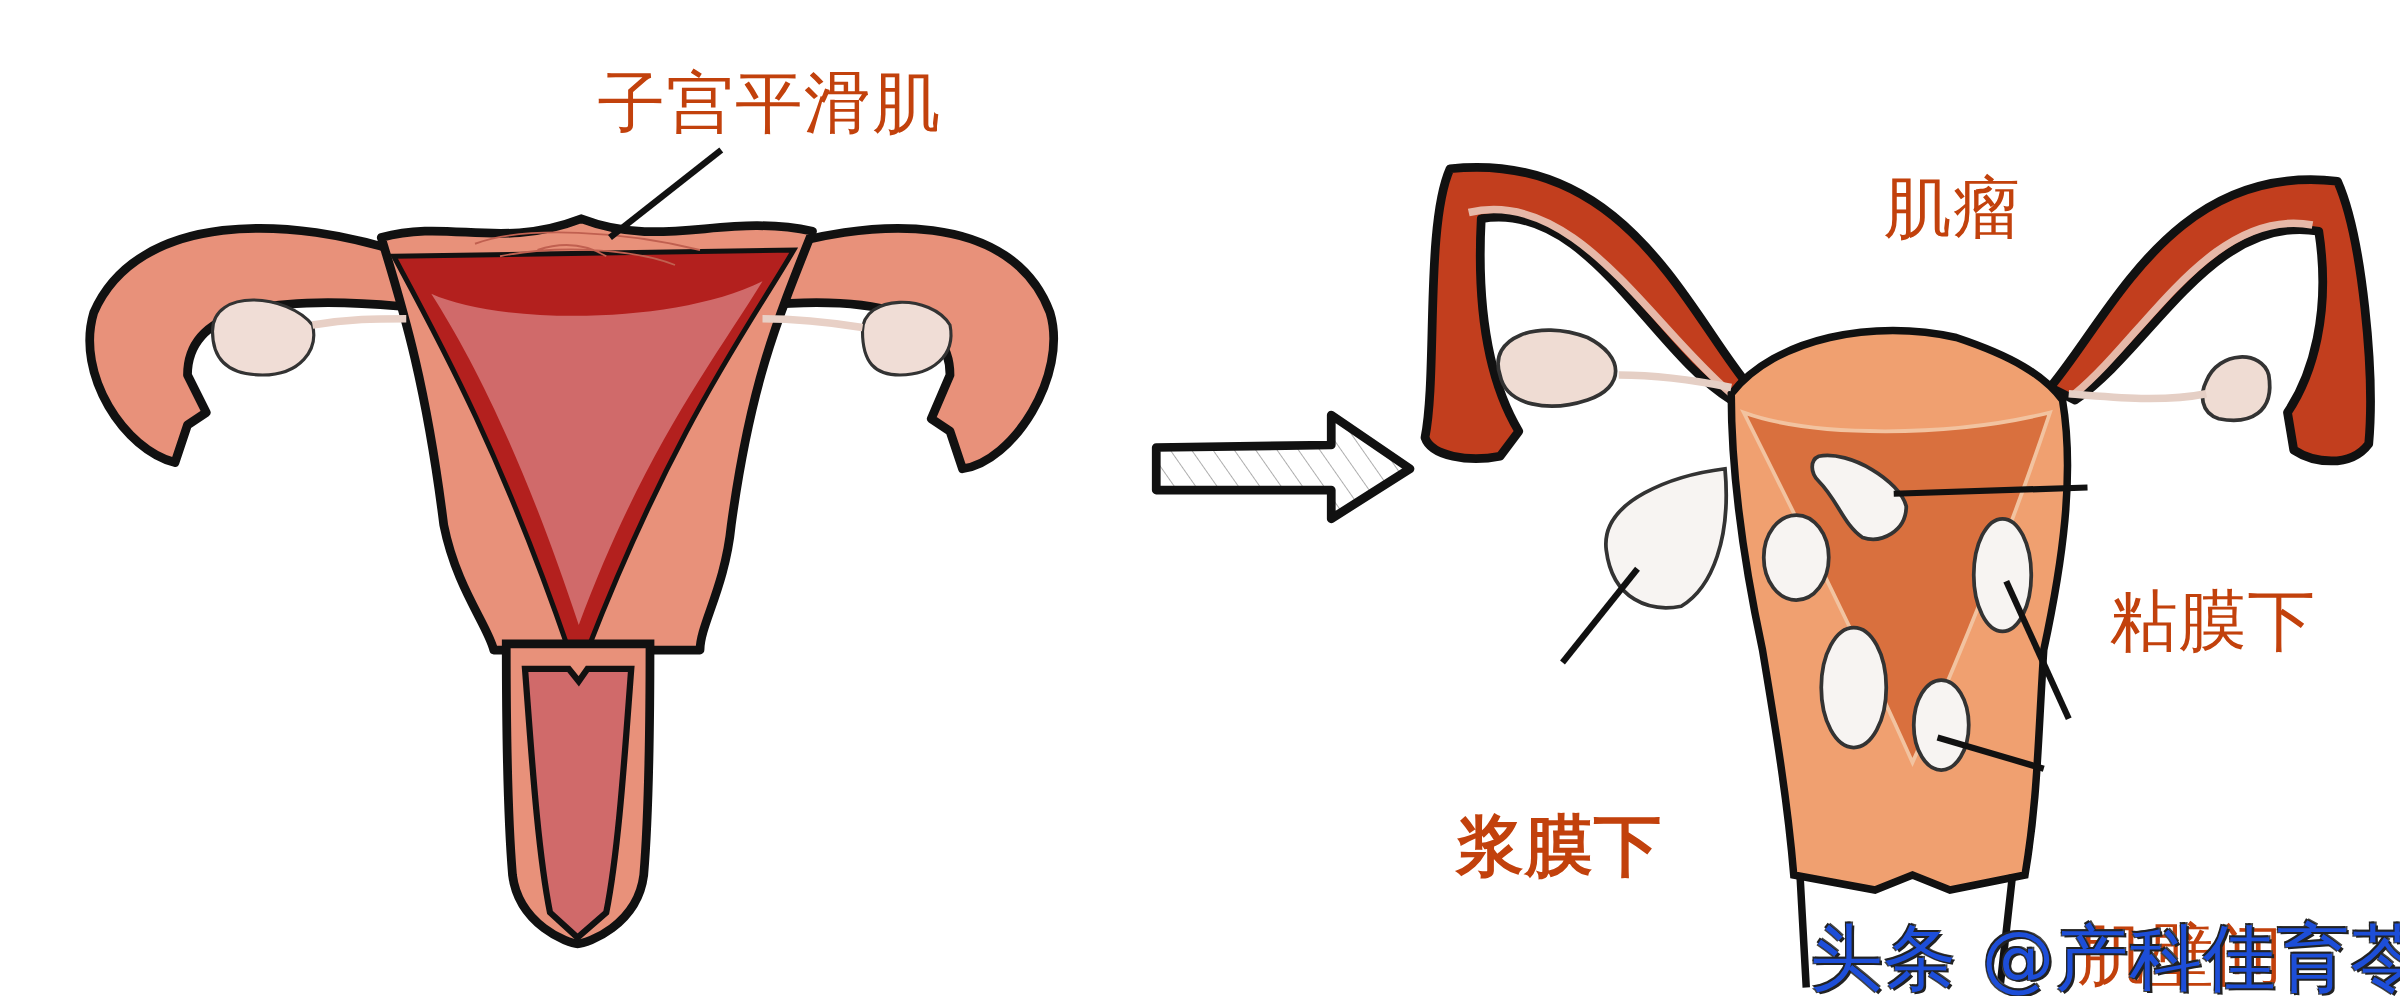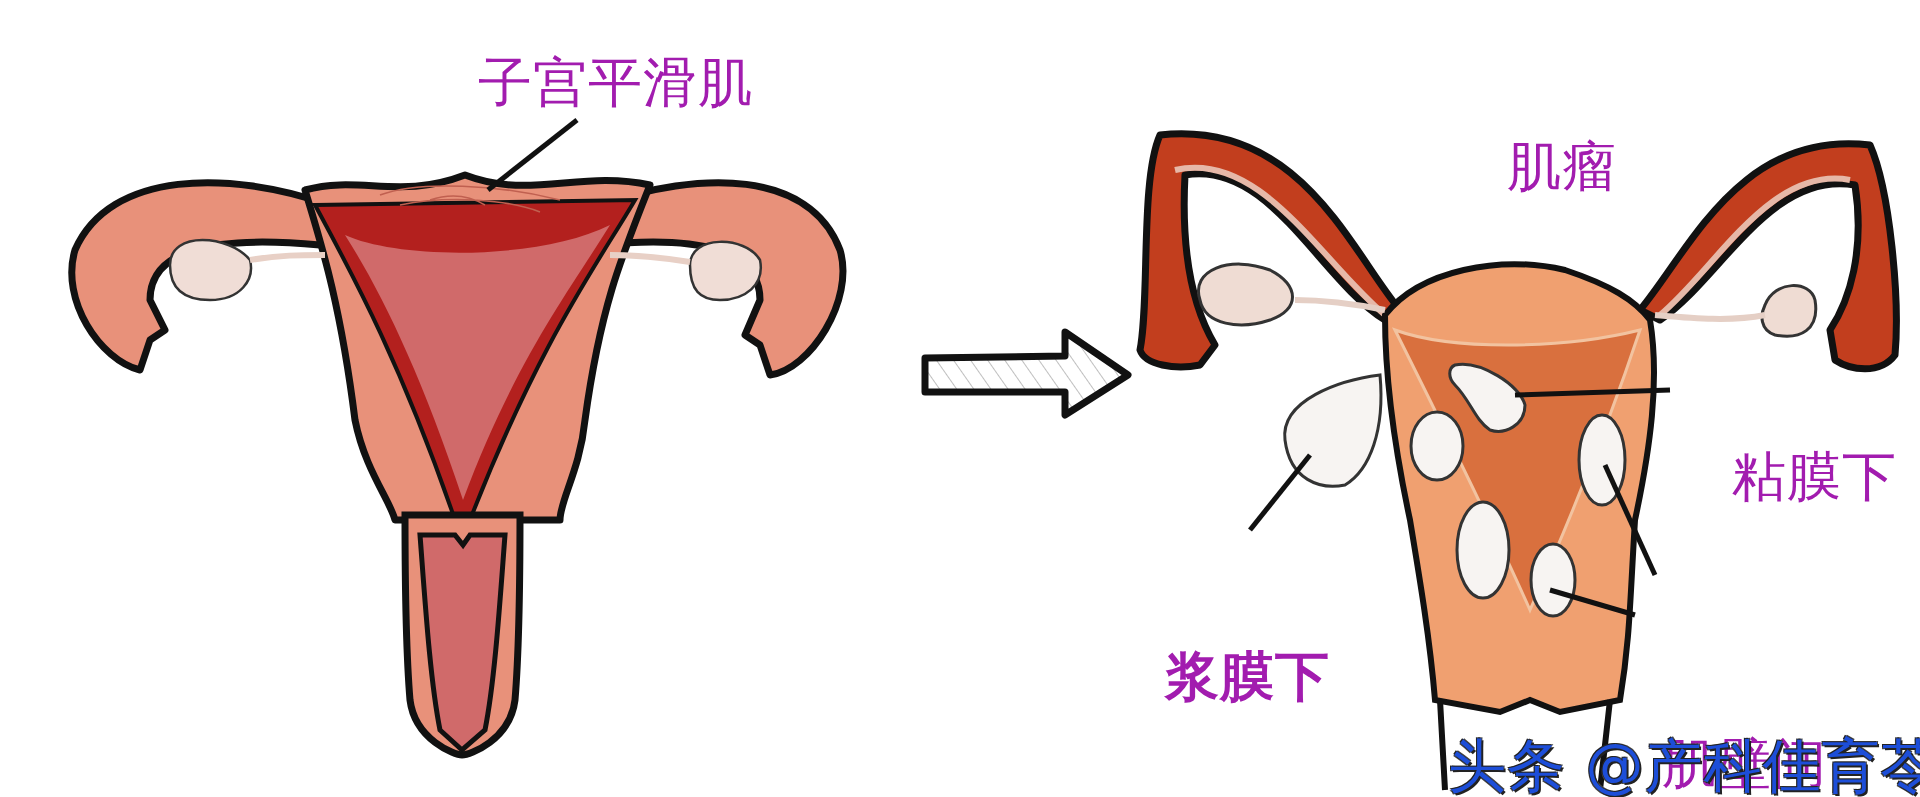--- a/index.html
+++ b/index.html
@@ -1,18 +1,18 @@
 <!DOCTYPE html>
 <html><head>
 <meta charset="utf-8">
 <style>
   html, body { margin: 0; padding: 0; background: #ffffff; }
   body { width: 1920px; height: 797px; position: relative; overflow: hidden;
          font-family: "DejaVu Sans", "Liberation Sans", sans-serif; }
-  .label { position: absolute; color: #a21caf; font-size: 54px; line-height: 1; white-space: nowrap; letter-spacing: 1px; }
+  .label { position: absolute; color: #c2410c; font-size: 54px; line-height: 1; white-space: nowrap; letter-spacing: 1px; }
   svg.art { position: absolute; left: 0; top: 0; }
   .watermark { position: absolute; font-size: 58px; color: #1d4ed8; white-space: nowrap;
                text-shadow: 2px 2px 0 #222, -1px -1px 0 #222, 1px -1px 0 #444, -1px 1px 0 #444; letter-spacing: 1px; }
 </style>
 </head>
 <body>
 
 <svg class="art" width="1920" height="797" viewBox="0 0 1920 797">
 
   <g>
@@ -75,16 +75,16 @@
 
     <line x1="1515" y1="395" x2="1670" y2="390" stroke="#111" stroke-width="5"></line>
     <line x1="1310" y1="455" x2="1250" y2="530" stroke="#111" stroke-width="5"></line>
     <line x1="1605" y1="465" x2="1655" y2="575" stroke="#111" stroke-width="5"></line>
     <line x1="1550" y1="590" x2="1635" y2="615" stroke="#111" stroke-width="5"></line>
   </g>
 </svg>
 
 <div class="label" style="left:478px; top:56px;">子宫平滑肌</div>
 <div class="label" style="left:1507px; top:140px;">肌瘤</div>
-<div class="label" style="left:1688px; top:450px;margin-left:44px;">粘膜下</div>
+<div class="label" style="left:1688px; top:470px;">粘膜下</div>
 <div class="label" style="left:1165px; top:650px;font-weight:bold;">浆膜下</div>
 <div class="label" style="left:1662px; top:737px;">肌壁间</div>
 <div class="watermark" style="left:1448px; top:728px;">头条 @产科佳育苓茏</div>
 
 </body></html>

